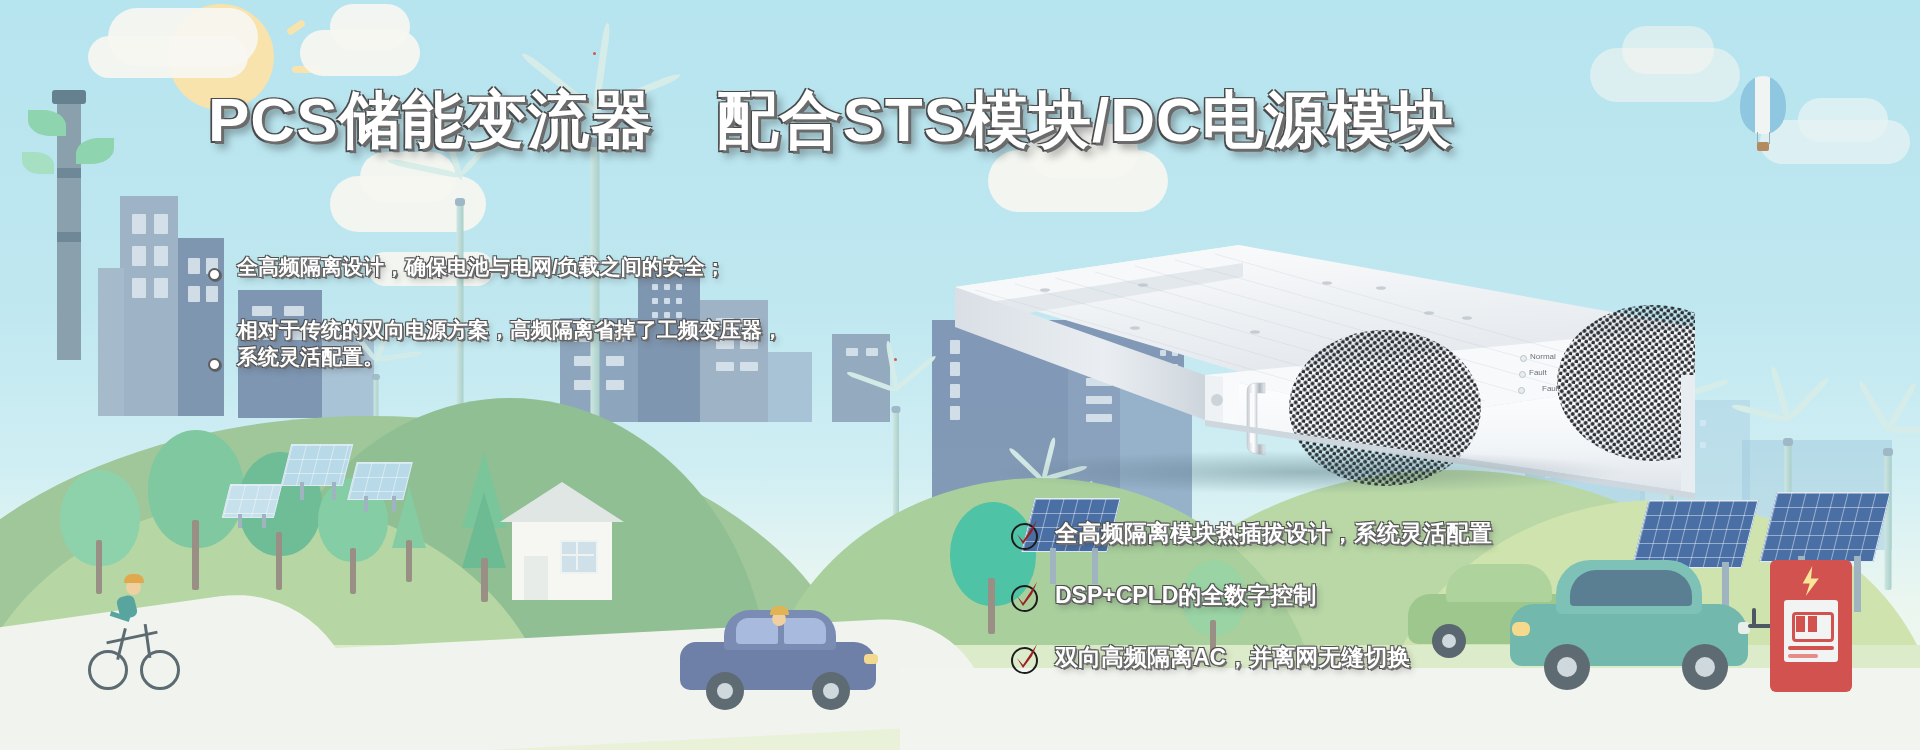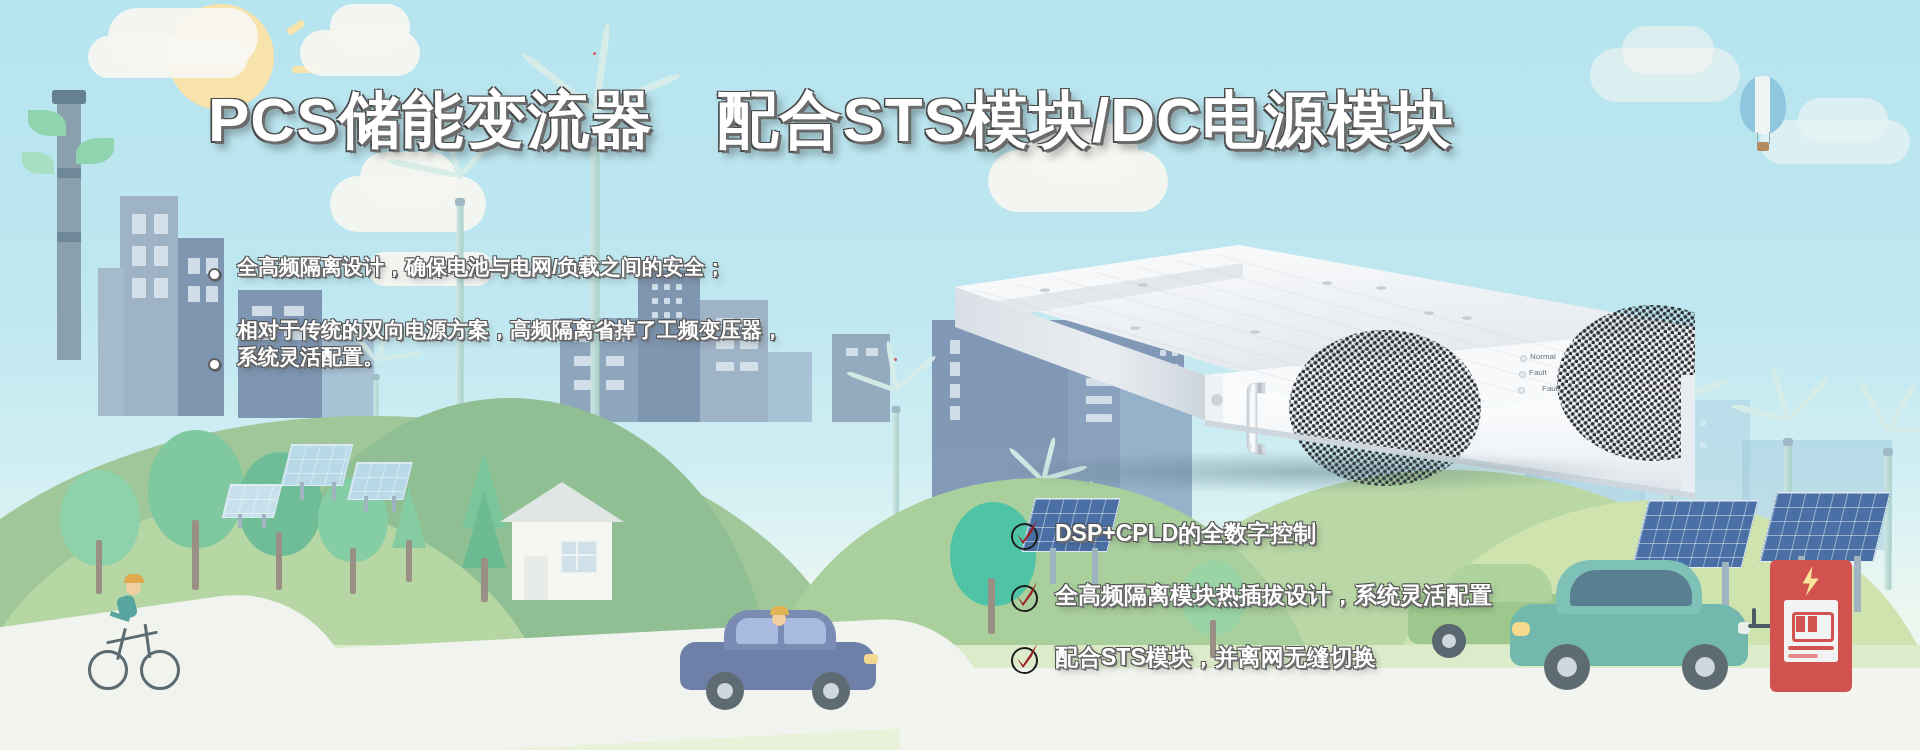--- a/index.html
+++ b/index.html
@@ -574,35 +574,35 @@
   </div>
 
   <div class="checks">
     <div class="check-row">
       <span class="check-ic">
         <span class="ring"></span>
         <svg width="31" height="31" viewBox="0 0 31 31">
             <path d="M7,16 L13,23 L27,2 L22,14 L13,26 Z" fill="#9c1f21"></path>
           </svg>
       </span>
-      <span class="ctxt">DSP+CPLD的全数字控制</span>
+      <span class="ctxt">全高频隔离模块热插拔设计，系统灵活配置</span>
     </div>
     <div class="check-row">
       <span class="check-ic">
         <span class="ring"></span>
         <svg width="31" height="31" viewBox="0 0 31 31">
             <path d="M7,16 L13,23 L27,2 L22,14 L13,26 Z" fill="#9c1f21"></path>
           </svg>
       </span>
-      <span class="ctxt">全高频隔离模块热插拔设计，系统灵活配置</span>
+      <span class="ctxt">DSP+CPLD的全数字控制</span>
     </div>
     <div class="check-row">
       <span class="check-ic">
         <span class="ring"></span>
         <svg width="31" height="31" viewBox="0 0 31 31">
             <path d="M7,16 L13,23 L27,2 L22,14 L13,26 Z" fill="#9c1f21"></path>
           </svg>
       </span>
-      <span class="ctxt">配合STS模块，并离网无缝切换</span>
+      <span class="ctxt">双向高频隔离AC，并离网无缝切换</span>
     </div>
   </div>
 
 </div>
 
 </body></html>

